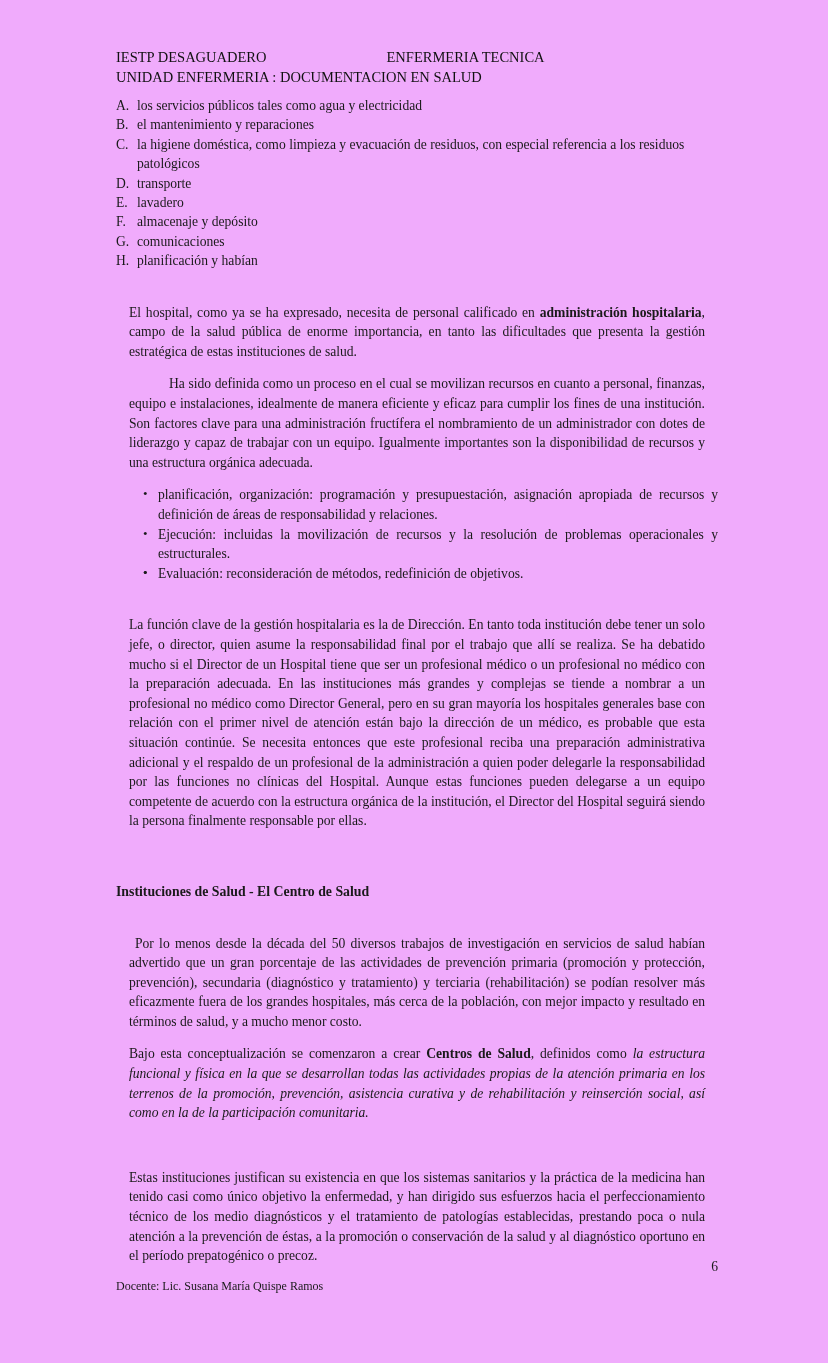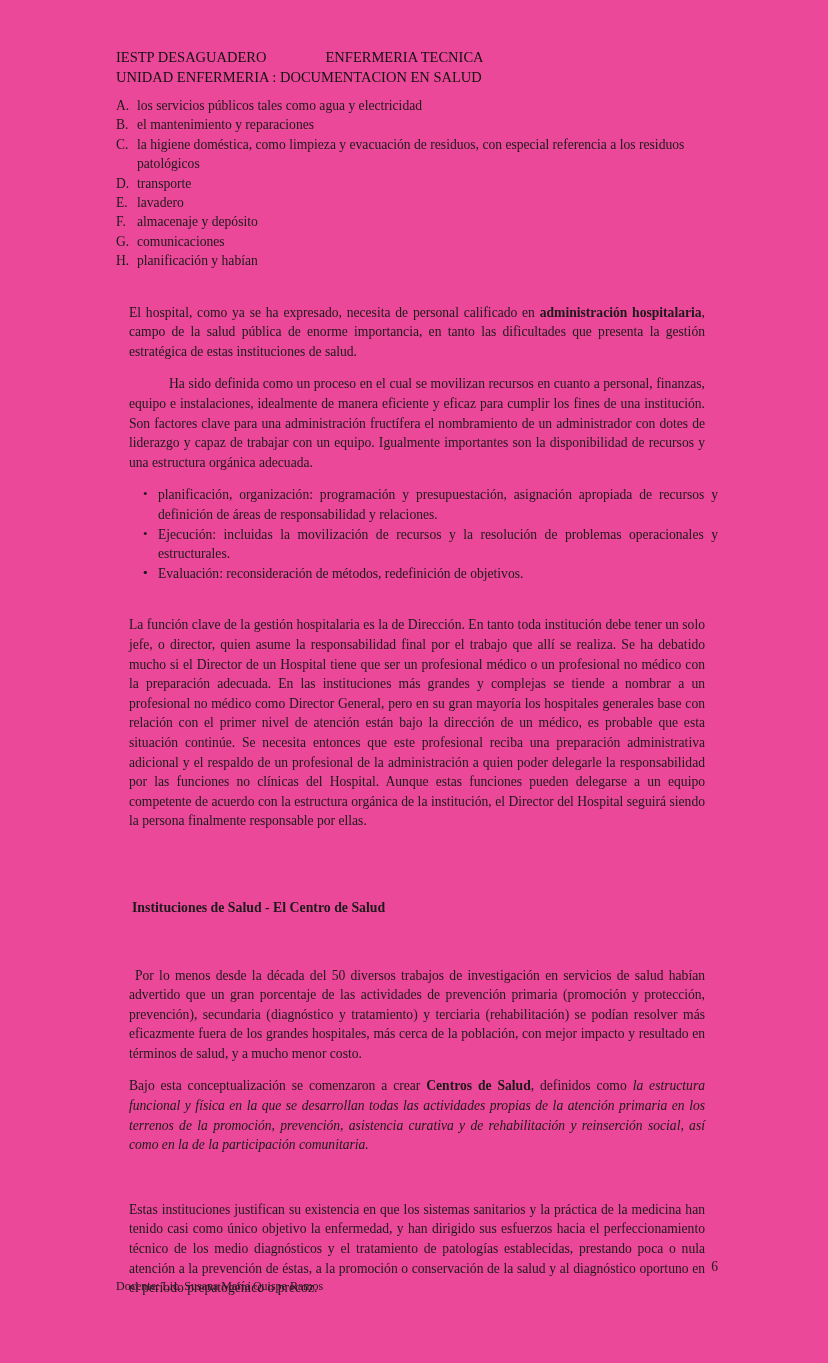--- a/index.html
+++ b/index.html
@@ -13,42 +13,42 @@
     font-family: "Liberation Serif", "DejaVu Serif", serif;
     color: #1a1a1a;
     position: relative;
     overflow: hidden;
   }
   .page {
     position: absolute;
     left: 0; top: 0;
     width: 828px;
     height: 1363px;
-    background: #ec4899;
+    background: #f0abfc;
   }
   .content {
     position: absolute;
     left: 116px;
     top: 48px;
     width: 602px;
   }
 
   
   .doc-header {
     font-size: 14.5px;
     line-height: 19.5px;
     color: #111;
   }
   .hdr-row1 {
     display: flex;
     justify-content: flex-start;
     white-space: pre;
   }
   .hdr-left { display: inline-block; }
-  .hdr-right { margin-left: 59px; }
+  .hdr-right { margin-left: 120px; }
   .hdr-row2 { white-space: pre; }
 
   
   .alpha-list {
     margin: 9px 0 0 0;
     padding: 0;
     list-style: none;
     font-size: 13.6px;
     line-height: 19.4px;
   }
@@ -96,21 +96,21 @@
     top: -1px;
     font-size: 13px;
     line-height: 19.6px;
   }
 
   
   h2.section-heading {
     font-size: 13.8px;
     line-height: 19.6px;
     font-weight: bold;
-    margin: 16px;
+    margin: 0;
     text-align: left;
   }
 
   
   .page-number {
     position: absolute;
     left: 116px;
     top: 1257px;
     width: 602px;
     text-align: right;

